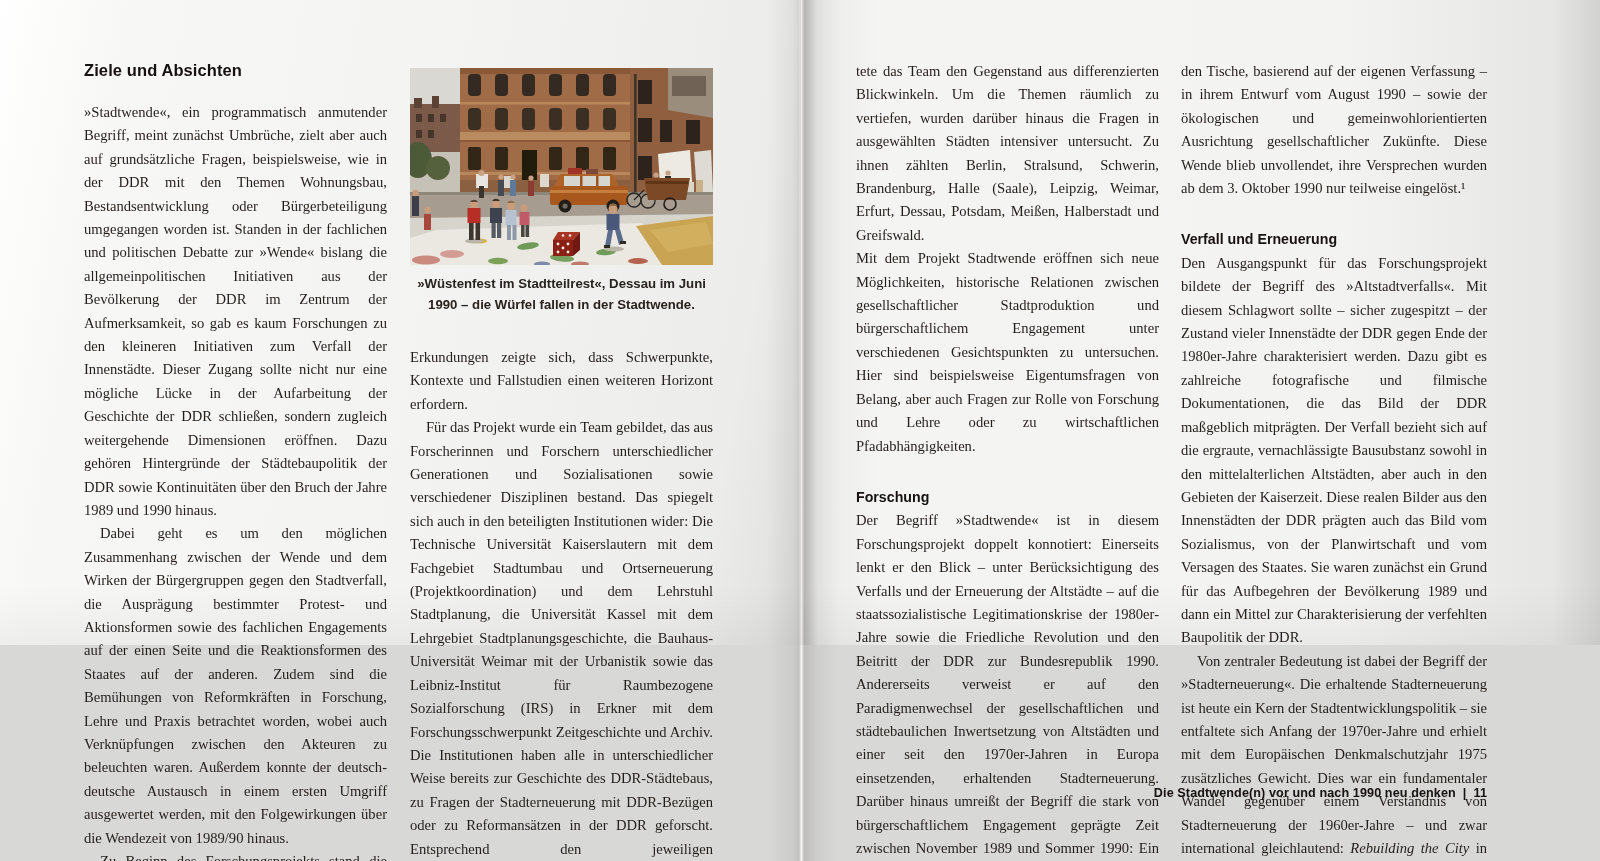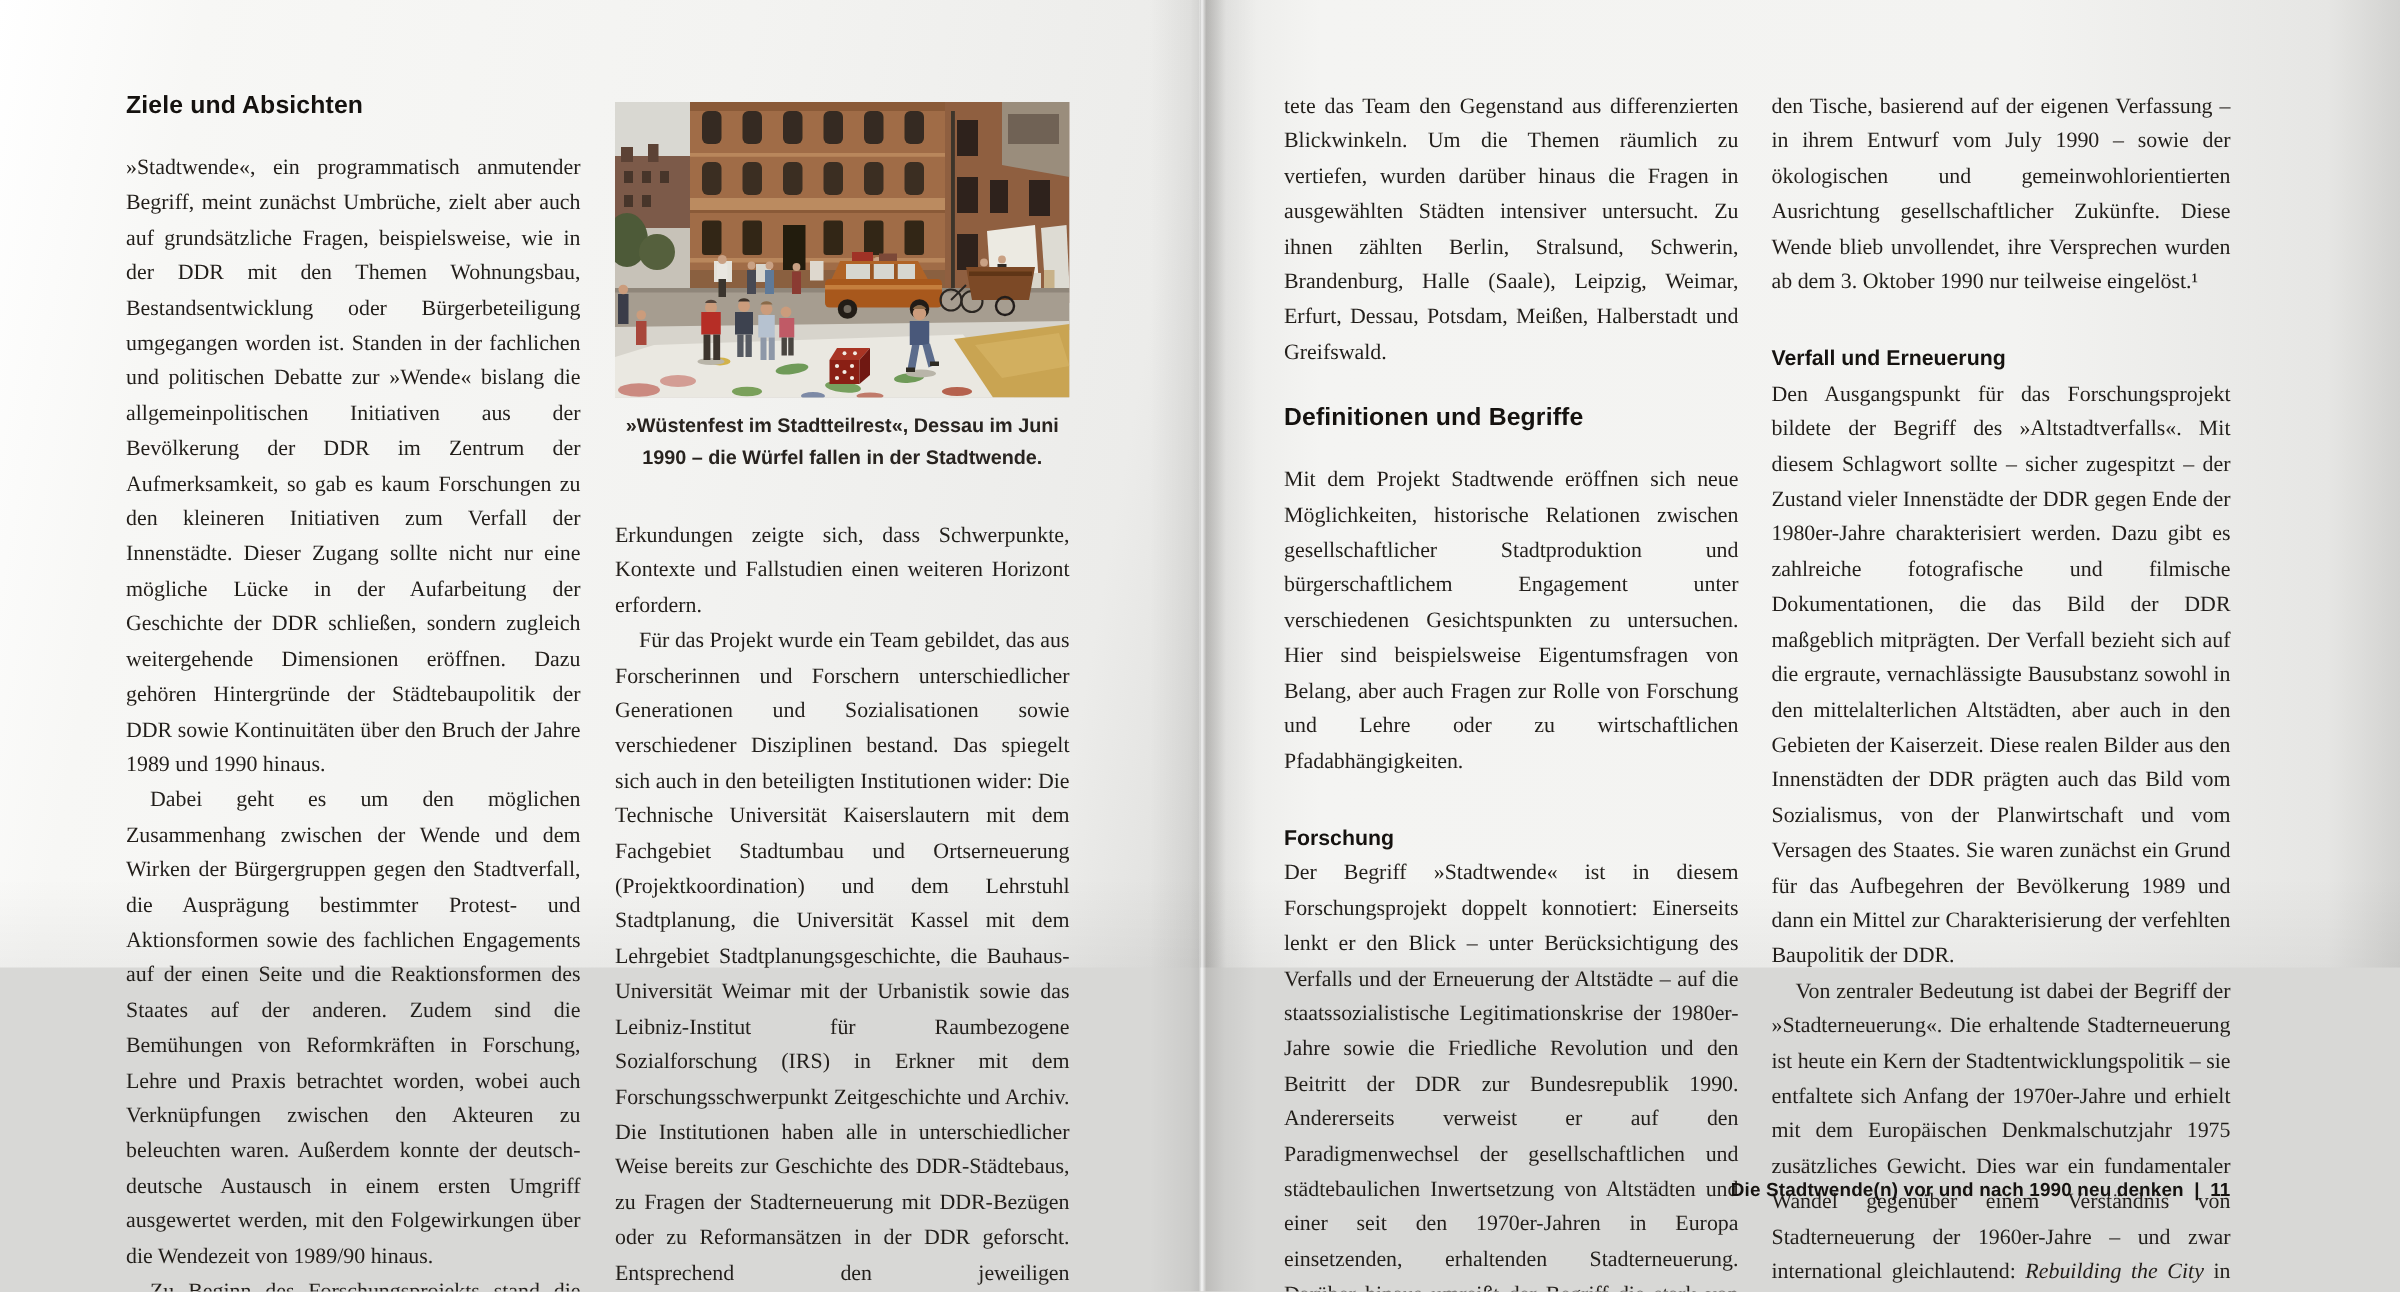--- a/index.html
+++ b/index.html
@@ -298,31 +298,30 @@
   </div>
 
 </div>
 
 <div class="page page-right">
 
   <div class="col" style="left:56px;top:60px;width:303px;">
     <div class="body-text">
       <p>tete das Team den Gegenstand aus differenzierten Blickwinkeln. Um die Themen räumlich zu vertiefen, wurden darüber hinaus die Fragen in ausgewählten Städten intensiver untersucht. Zu ihnen zählten Berlin, Stralsund, Schwerin, Brandenburg, Halle (Saale), Leipzig, Weimar, Erfurt, Dessau, Potsdam, Meißen, Halberstadt und Greifswald.</p>
     </div>
-    <h2 class="h-main mt-section mb-section">Definitionen und Begriffe</h2>
     <div class="body-text">
       <p>Mit dem Projekt Stadtwende eröffnen sich neue Möglichkeiten, historische Relationen zwischen gesellschaftlicher Stadtproduktion und bürgerschaftlichem Engagement unter verschiedenen Gesichtspunkten zu untersuchen. Hier sind beispielsweise Eigentumsfragen von Belang, aber auch Fragen zur Rolle von Forschung und Lehre oder zu wirtschaftlichen Pfadabhängigkeiten.</p>
       <div class="h-sub mt-sub">Forschung</div>
       <p>Der Begriff »Stadtwende« ist in diesem Forschungsprojekt doppelt konnotiert: Einerseits lenkt er den Blick – unter Berücksichtigung des Verfalls und der Erneuerung der Altstädte – auf die staatssozialistische Legitimationskrise der 1980er-Jahre sowie die Friedliche Revolution und den Beitritt der DDR zur Bundesrepublik 1990. Andererseits verweist er auf den Paradigmenwechsel der gesellschaftlichen und städtebaulichen Inwertsetzung von Altstädten und einer seit den 1970er-Jahren in Europa einsetzenden, erhaltenden Stadterneuerung. Darüber hinaus umreißt der Begriff die stark von bürgerschaftlichem Engagement geprägte Zeit zwischen November 1989 und Sommer 1990: Ein Aufbruch in eine Stadt der Run-</p>
     </div>
   </div>
 
   <div class="col" style="left:381px;top:60px;width:306px;">
     <div class="body-text">
-      <p>den Tische, basierend auf der eigenen Verfassung – in ihrem Entwurf vom July 1990 – sowie der ökologischen und gemeinwohlorientierten Ausrichtung gesellschaftlicher Zukünfte. Diese Wende blieb unvollendet, ihre Versprechen wurden ab dem 3. Oktober 1990 nur teilweise eingelöst.¹</p>
+      <p>den Tische, basierend auf der eigenen Verfassung – in ihrem Entwurf vom August 1990 – sowie der ökologischen und gemeinwohlorientierten Ausrichtung gesellschaftlicher Zukünfte. Diese Wende blieb unvollendet, ihre Versprechen wurden ab dem 3. Oktober 1990 nur teilweise eingelöst.¹</p>
       <div class="h-sub mt-sub">Verfall und Erneuerung</div>
       <p>Den Ausgangspunkt für das Forschungsprojekt bildete der Begriff des »Altstadtverfalls«. Mit diesem Schlagwort sollte – sicher zugespitzt – der Zustand vieler Innenstädte der DDR gegen Ende der 1980er-Jahre charakterisiert werden. Dazu gibt es zahlreiche fotografische und filmische Dokumentationen, die das Bild der DDR maßgeblich mitprägten. Der Verfall bezieht sich auf die ergraute, vernachlässigte Bausubstanz sowohl in den mittelalterlichen Altstädten, aber auch in den Gebieten der Kaiserzeit. Diese realen Bilder aus den Innenstädten der DDR prägten auch das Bild vom Sozialismus, von der Planwirtschaft und vom Versagen des Staates. Sie waren zunächst ein Grund für das Aufbegehren der Bevölkerung 1989 und dann ein Mittel zur Charakterisierung der verfehlten Baupolitik der DDR.</p>
       <p class="indent"><span>Von zentraler Bedeutung ist dabei der Begriff der »Stadterneuerung«. Die erhaltende Stadterneuerung ist heute ein Kern der Stadtentwicklungspolitik – sie entfaltete sich Anfang der 1970er-Jahre und erhielt mit dem Europäischen Denkmalschutzjahr 1975 zusätzliches Gewicht. Dies war ein fundamentaler Wandel gegenüber einem Verständnis von Stadterneuerung der 1960er-Jahre – und zwar international gleichlautend: </span><span class="italic">Rebuilding the City</span><span> in diesem Sinn bestand damals darin, die alte Stadt autoverkehrsgerecht und in der Substanz neu zu bebauen. Dafür standen</span></p>
     </div>
   </div>
 
   <div class="footer footer-right">
     <span>Die Stadtwende(n) vor und nach 1990 neu denken</span><span class="sep">|</span><span>11</span>
   </div>
 </div>

